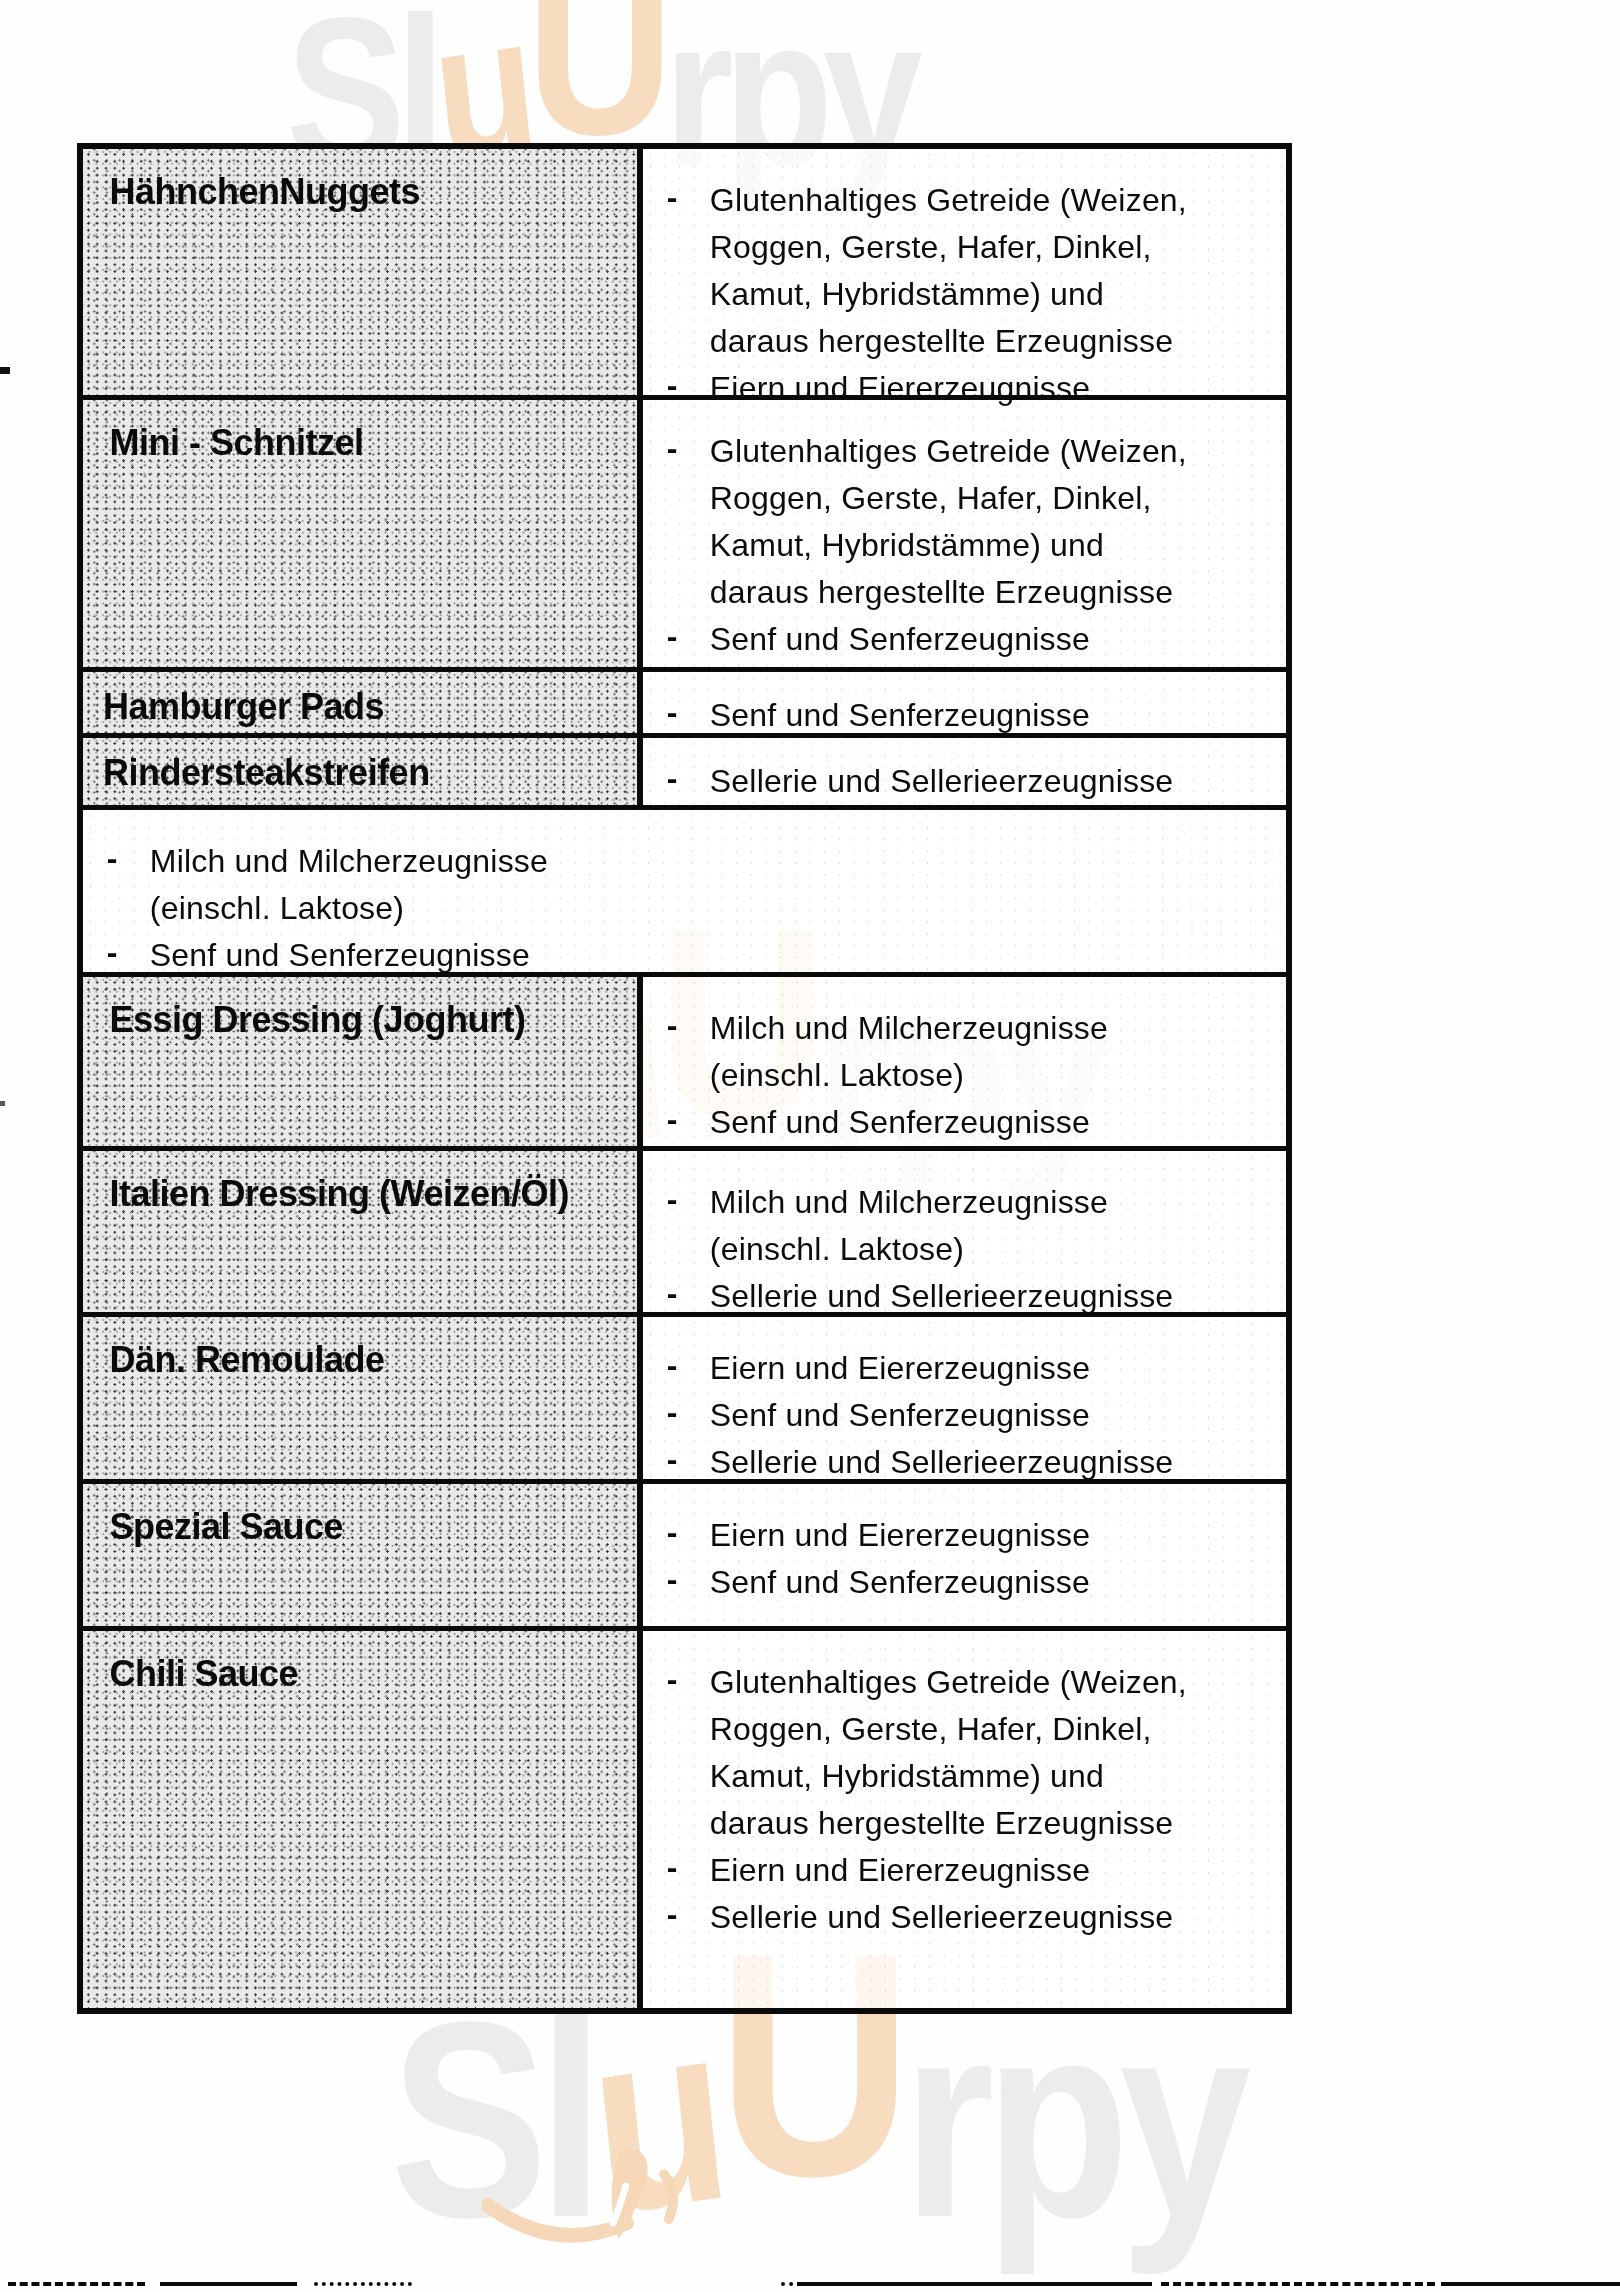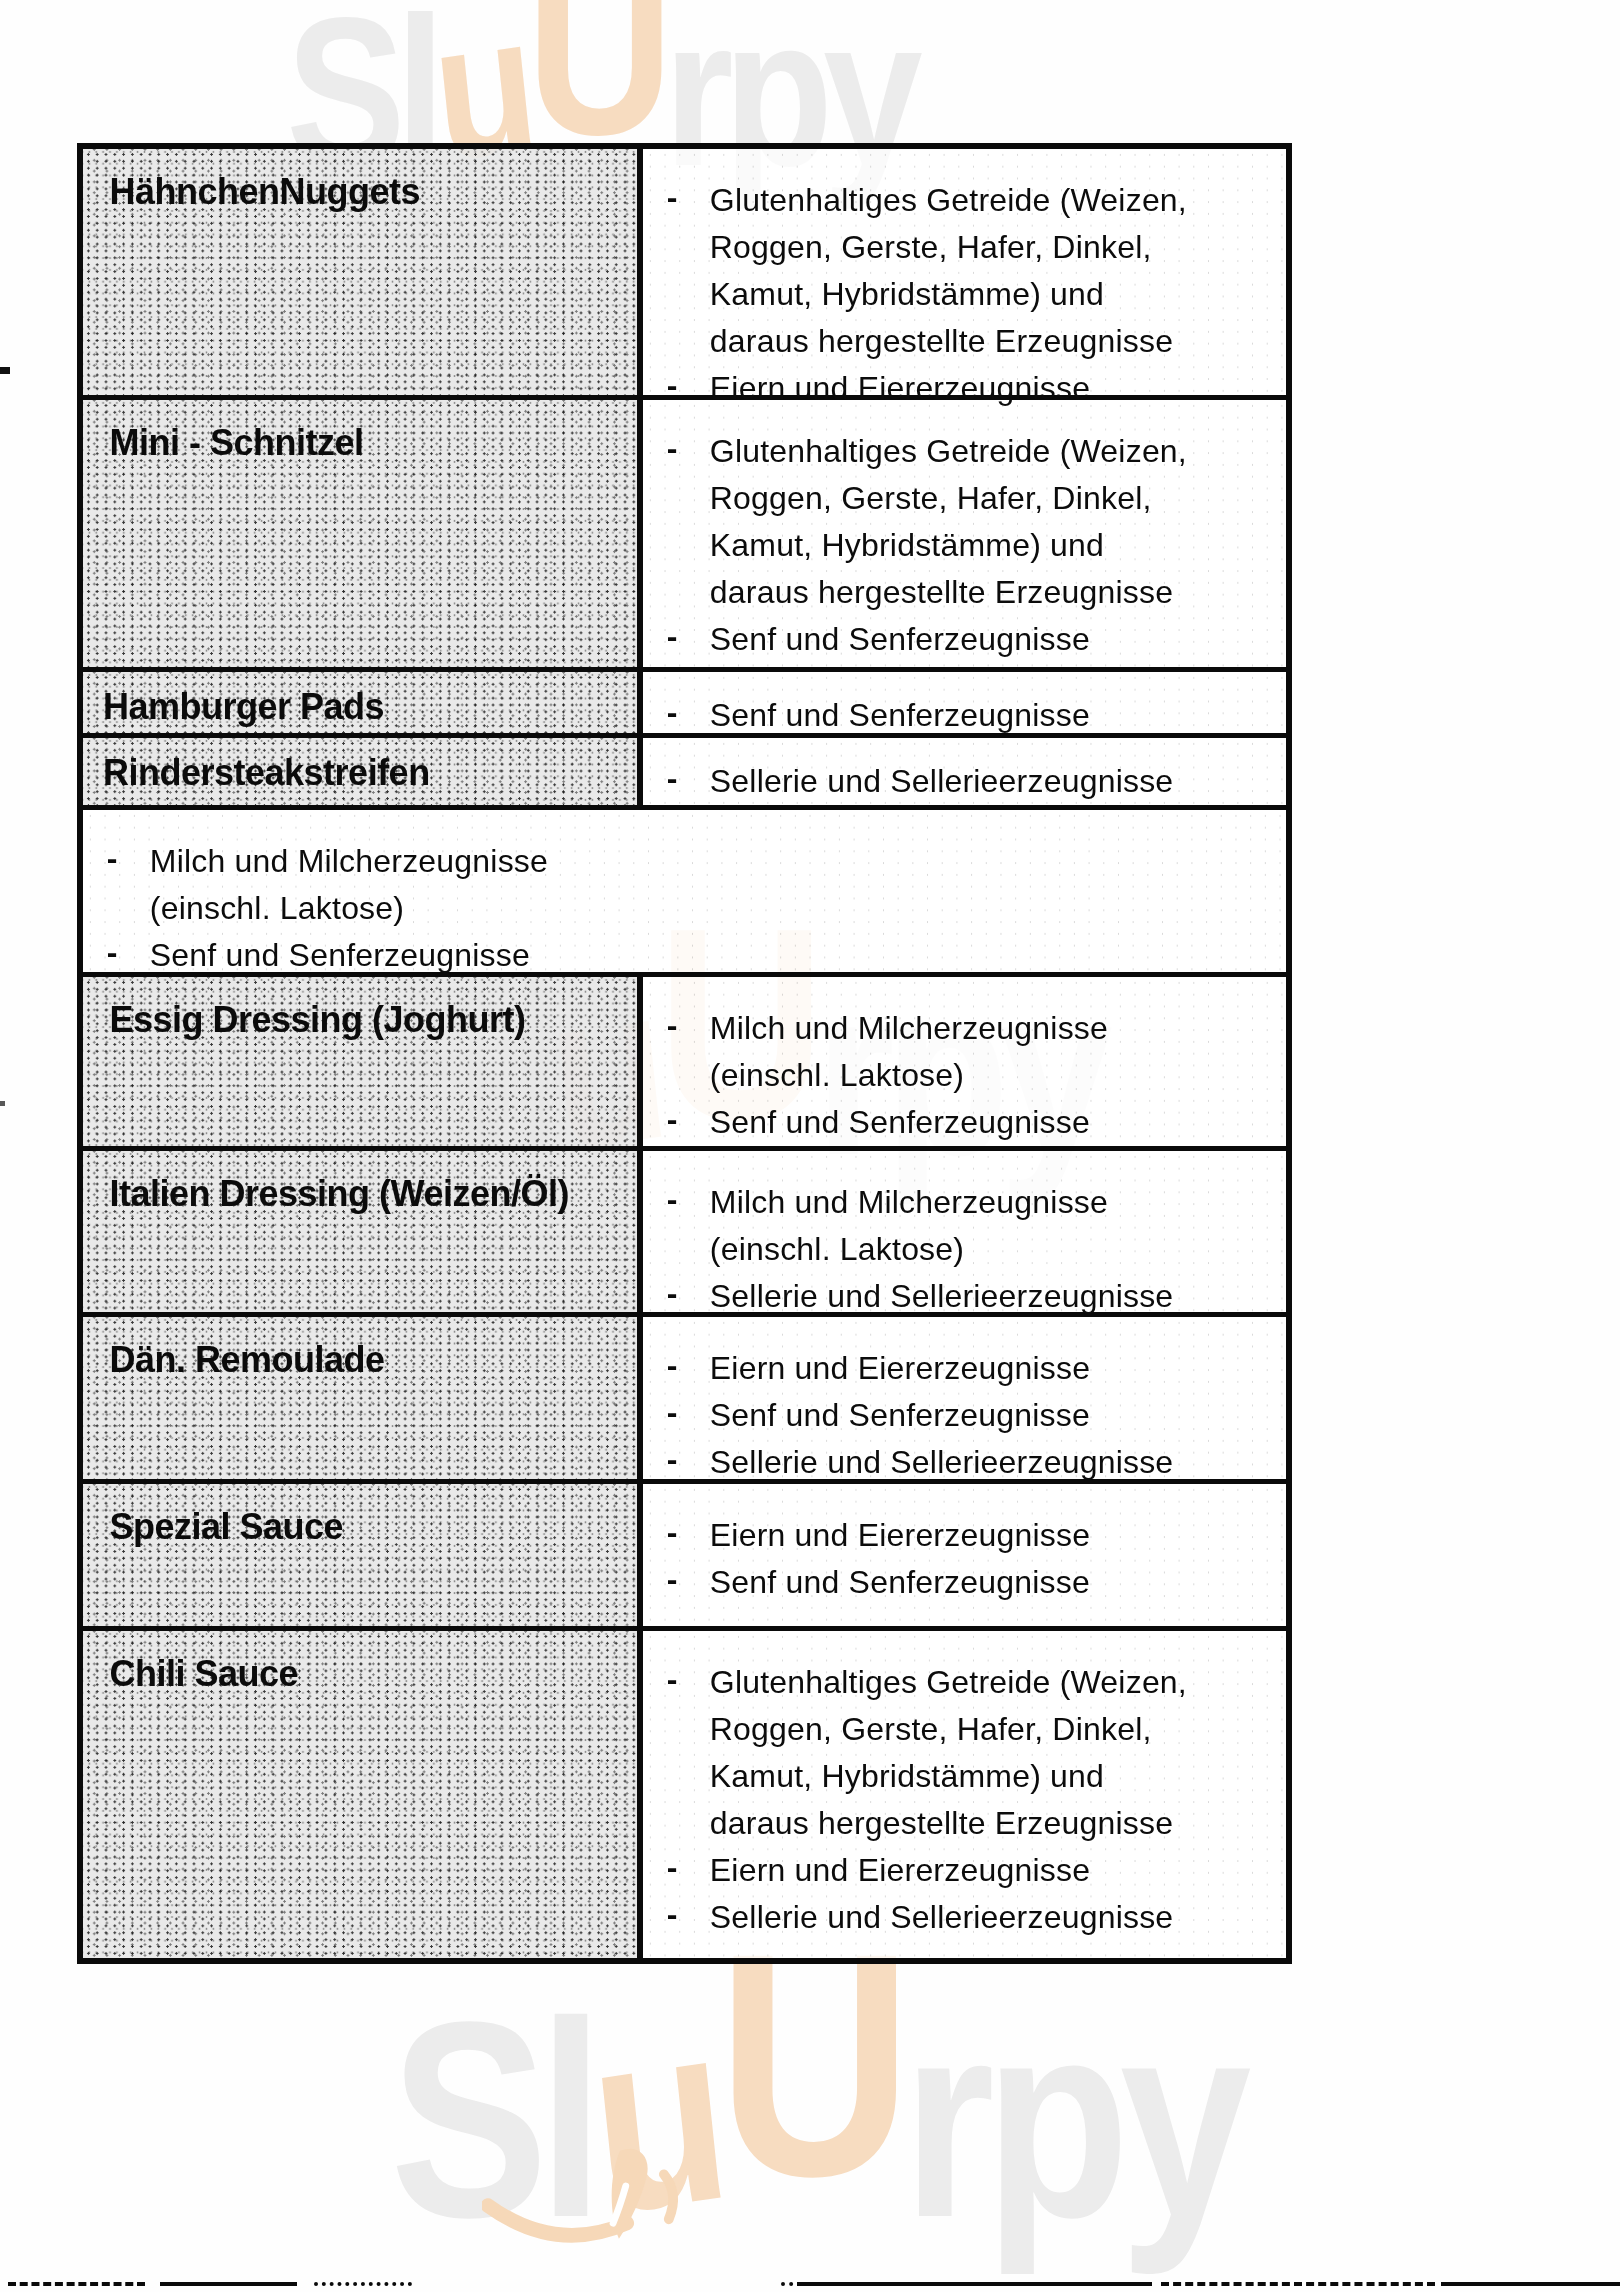--- a/index.html
+++ b/index.html
@@ -36,21 +36,21 @@
     position:absolute;
     left:77px;top:143px;
     width:1215px;
     border:6.9px solid #0a0a0a;
     box-sizing:border-box;
     z-index:2;
   }
   .row{display:flex;box-sizing:border-box;border-bottom:5.9px solid #0a0a0a;}
   .row:last-child{border-bottom:none;}
   .r1{height:251px}.r2{height:272px}.r3{height:66px}.r4{height:72px}.r5{height:167px}
-  .r6{height:174px}.r7{height:166px}.r8{height:167px}.r9{height:147px}.r10{height:327px}
+  .r6{height:174px}.r7{height:166px}.r8{height:167px}.r9{height:147px}.r10{height:377px}
 
   .cell-l{
     width:560px;flex:0 0 560px;
     box-sizing:border-box;
     border-right:6.9px solid #0a0a0a;
     padding:21.6px 17.6px 0 26.5px;
     background-color:rgba(231,231,231,0.90);
     background-image:
       radial-gradient(circle, rgba(10,10,10,0.80) 1px, transparent 1.4px),
       radial-gradient(circle, rgba(35,35,35,0.55) 1px, transparent 1.3px),

